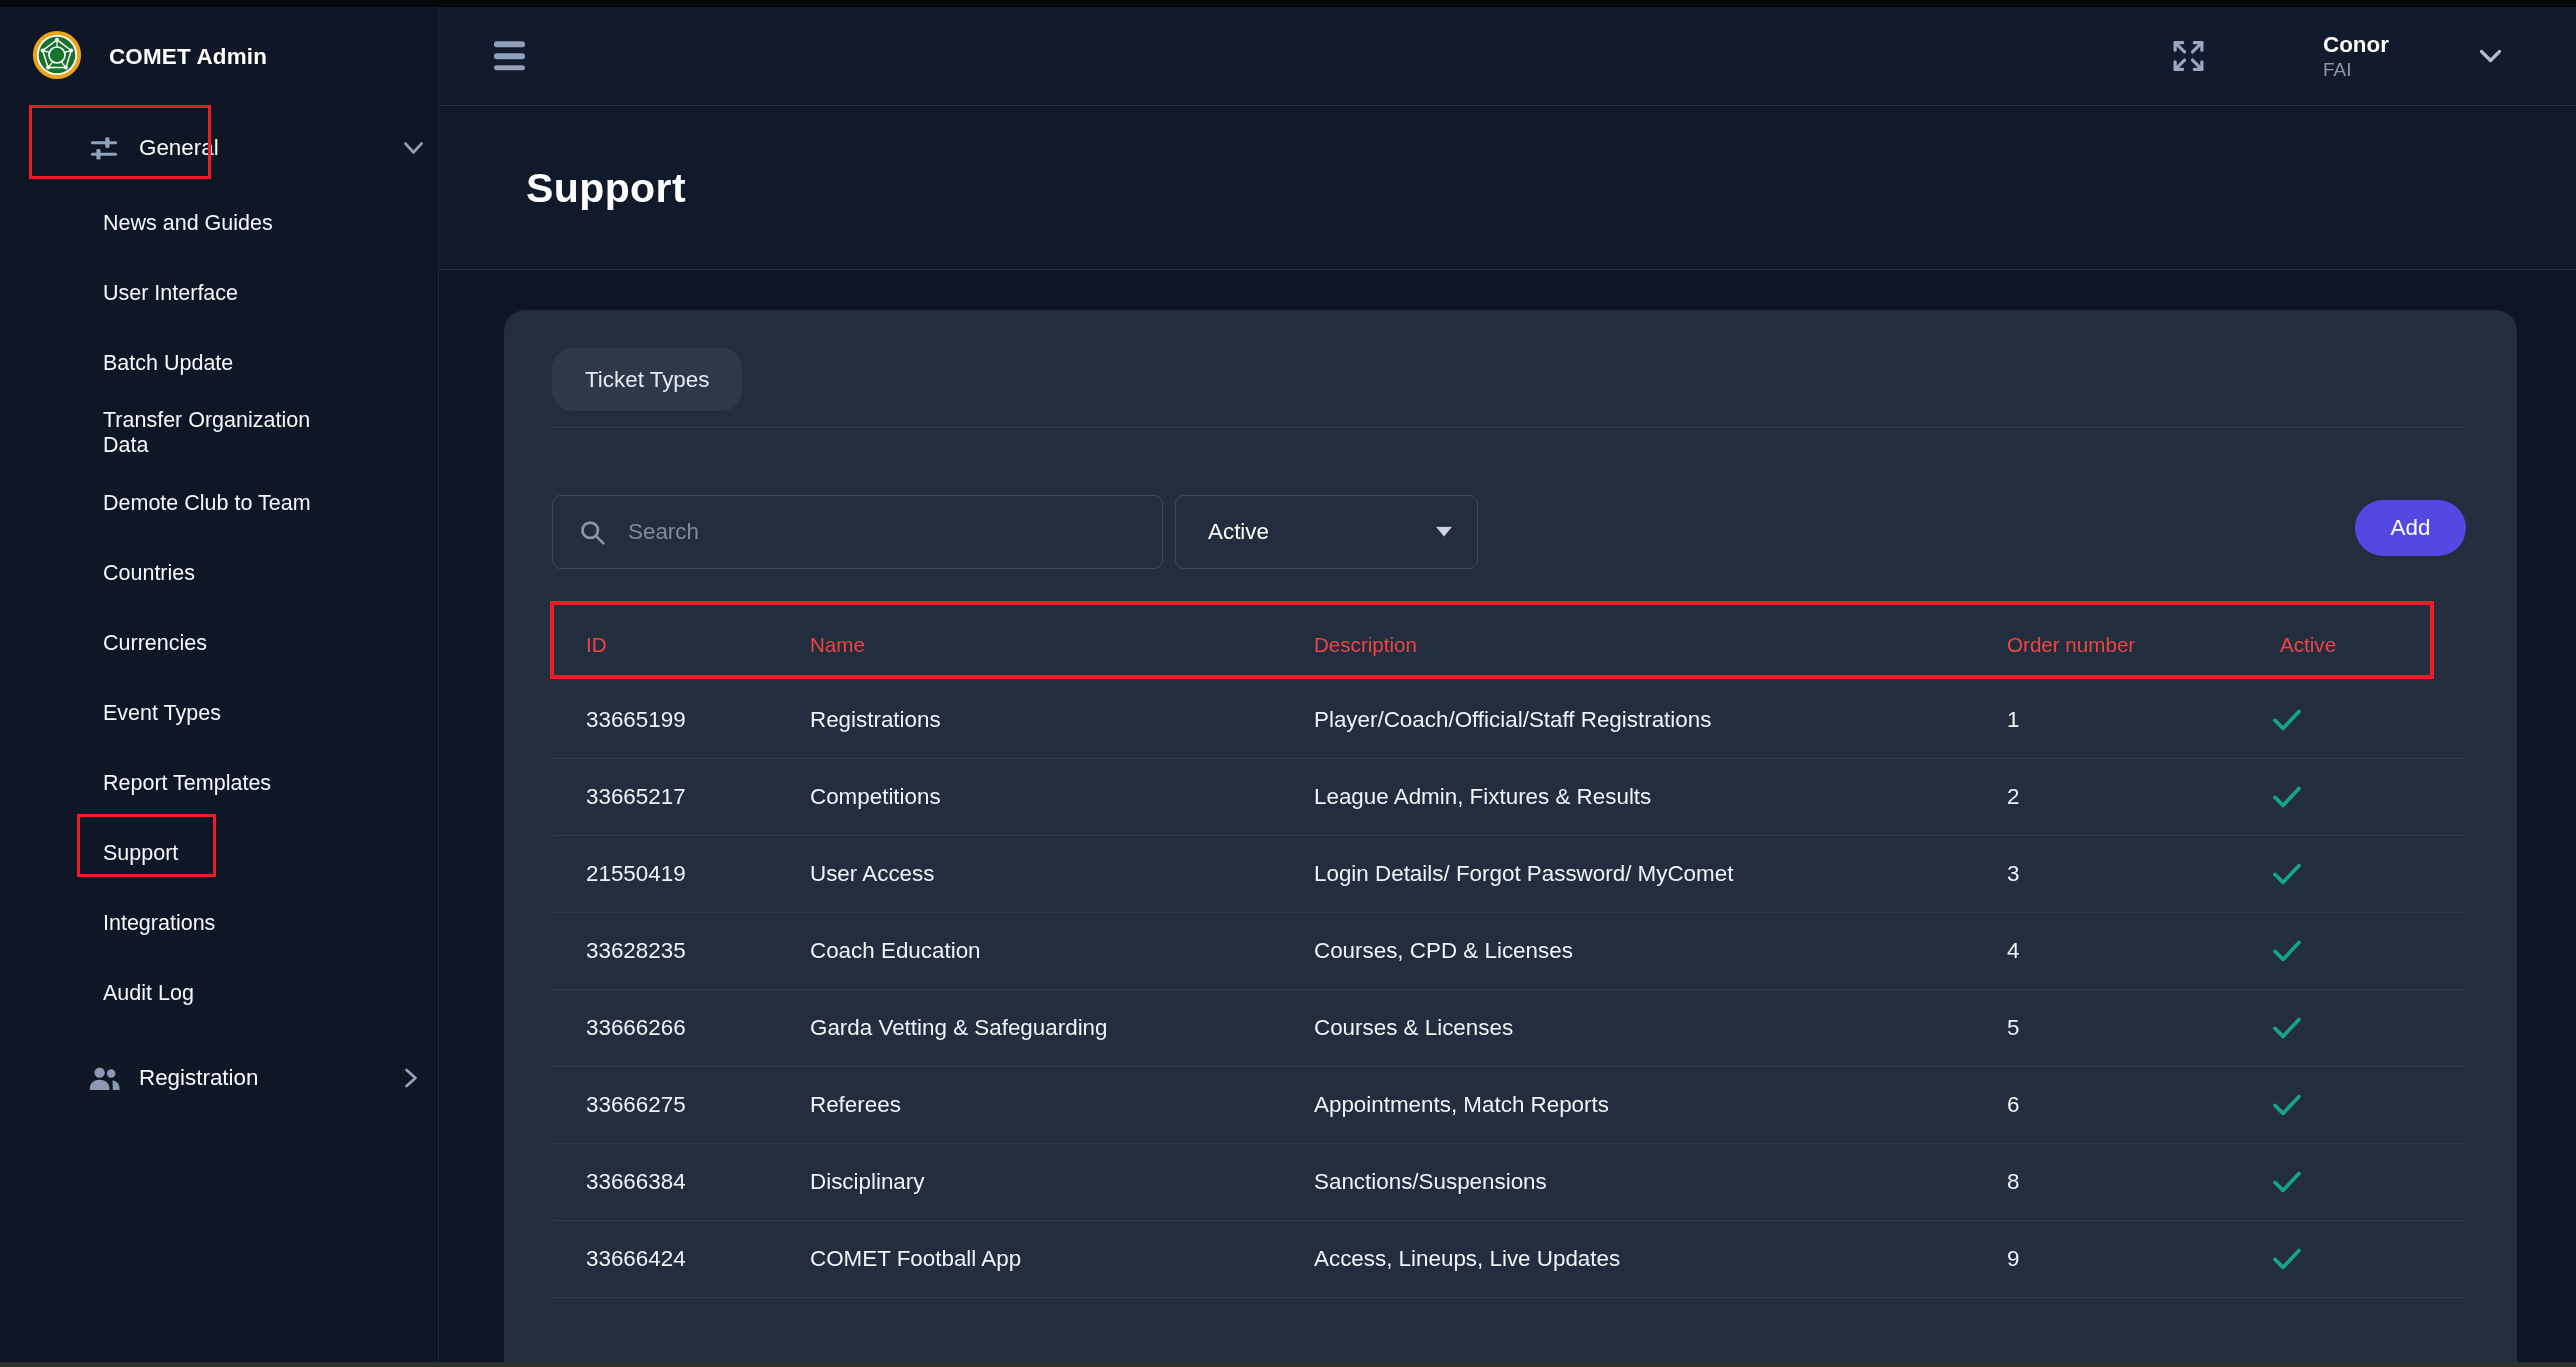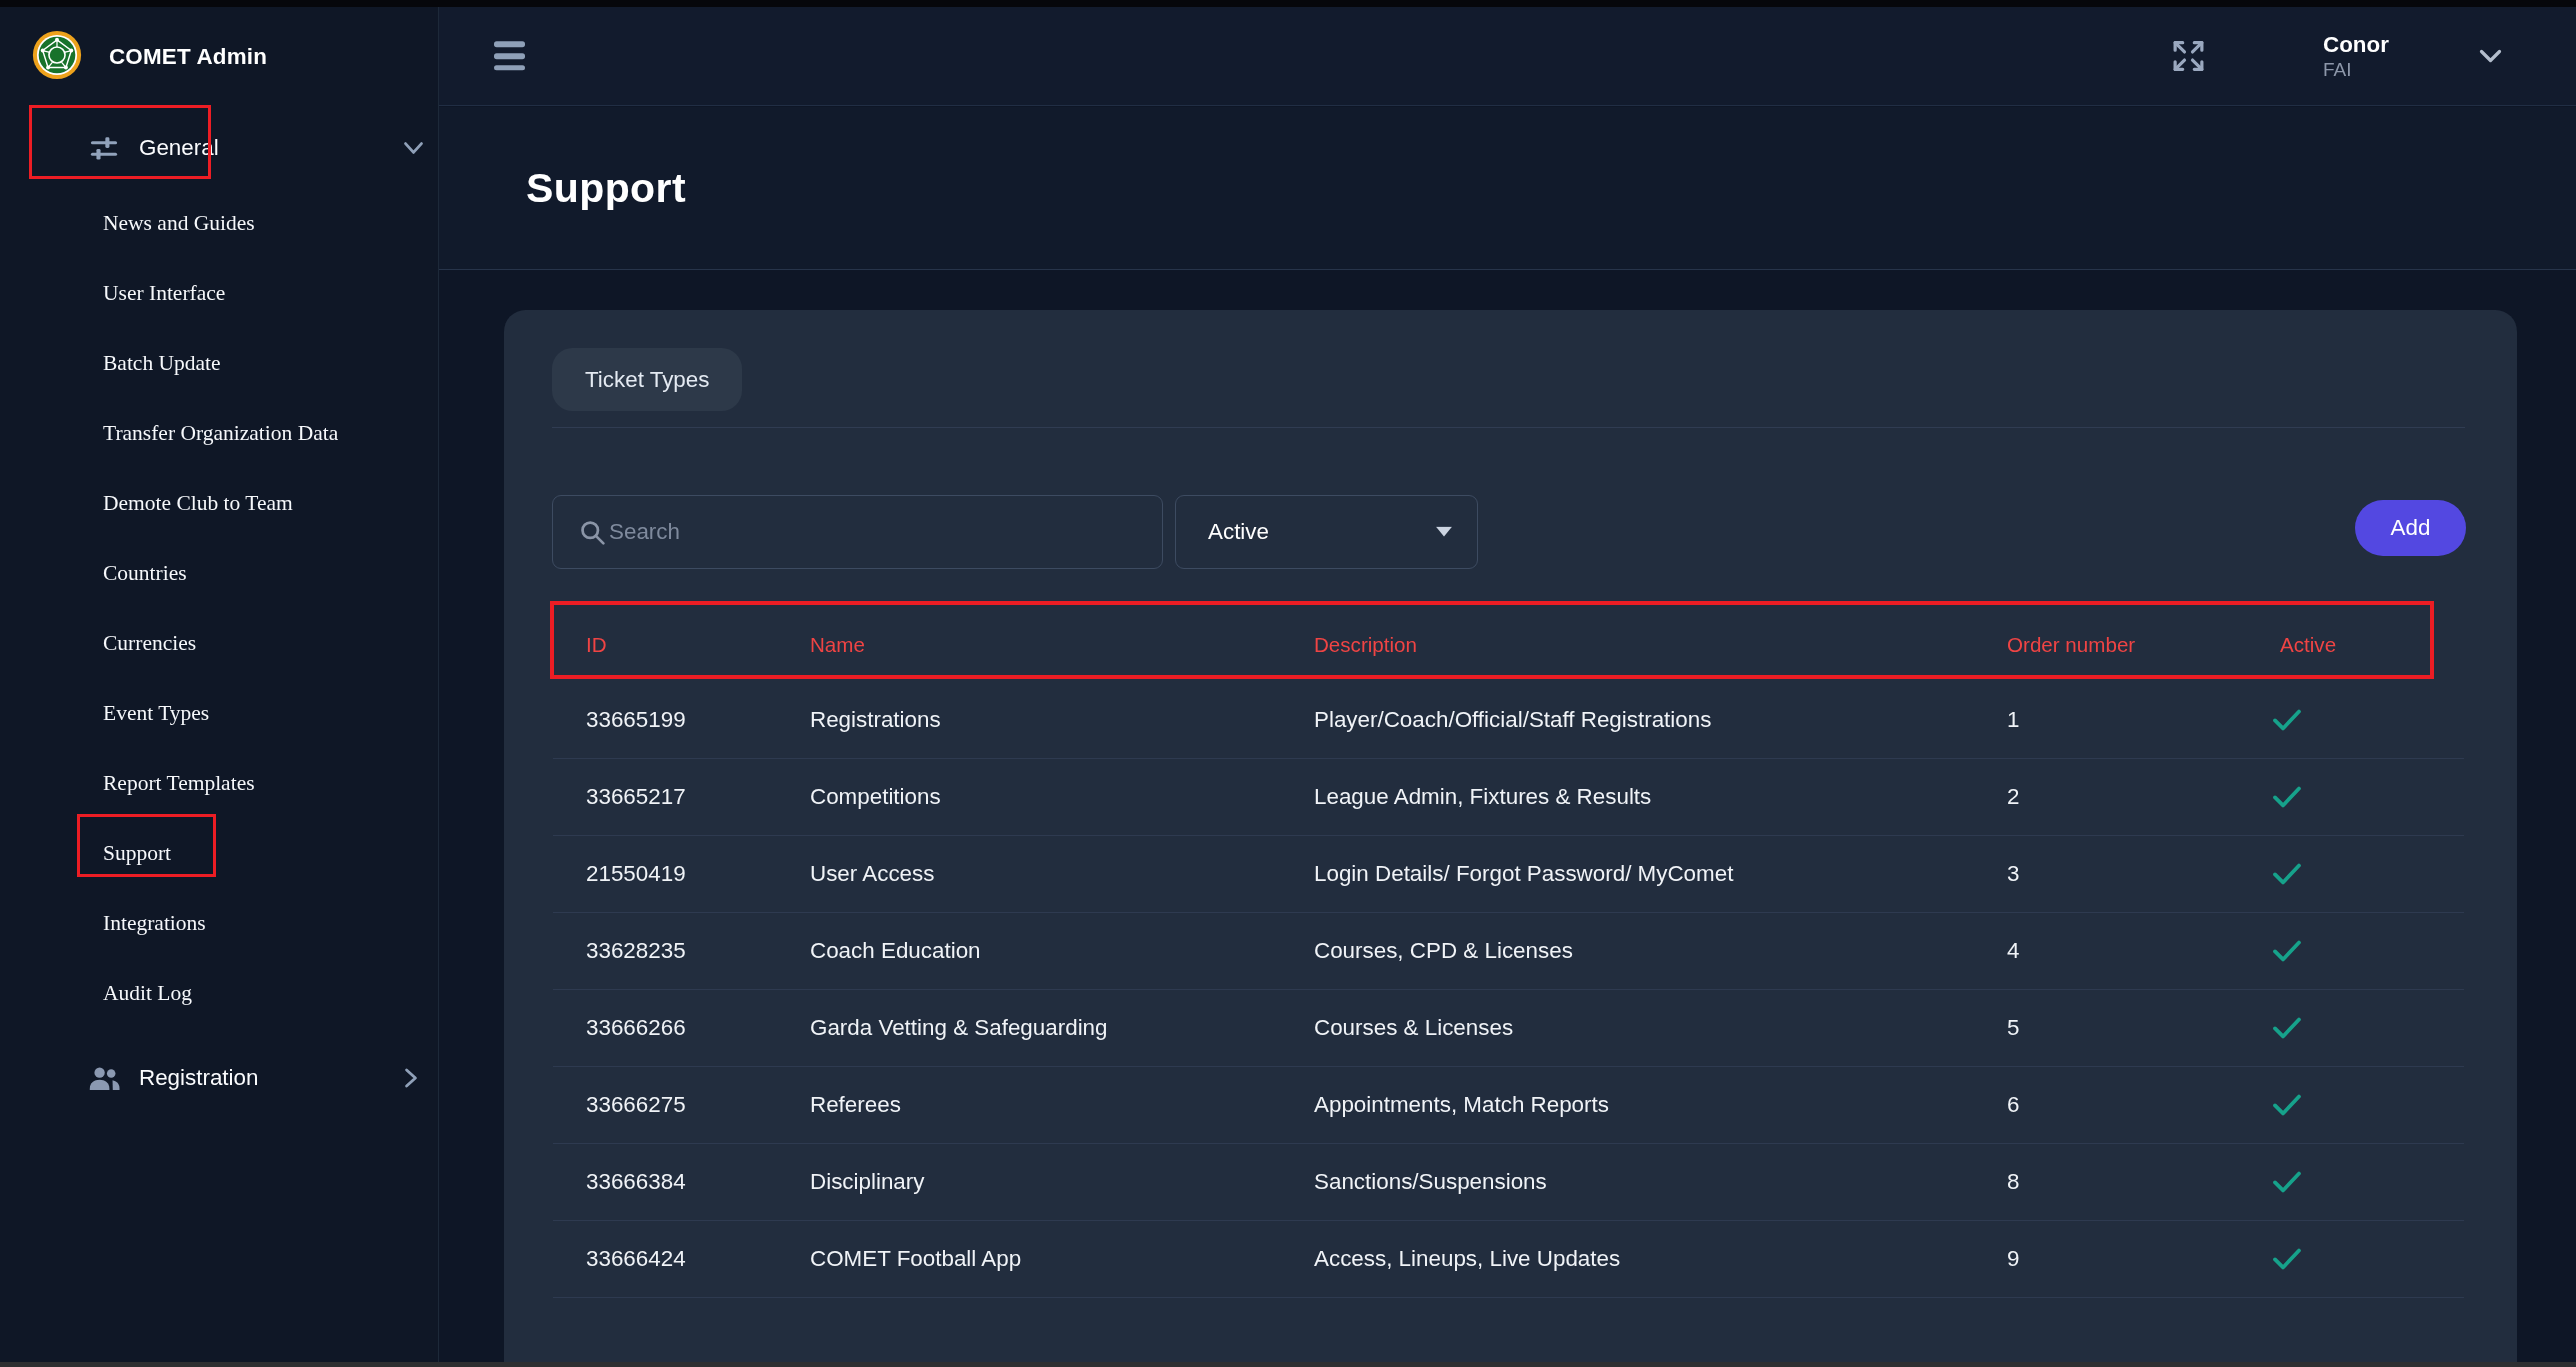--- a/index.html
+++ b/index.html
@@ -19,21 +19,21 @@
   .brand { position:absolute; left:0; top:0; width:439px; height:99px; }
   .brand-logo { position:absolute; left:32px; top:22.4px; width:50px; height:50px; }
   .brand-title { position:absolute; left:109px; top:0; height:99px; display:flex; align-items:center; font-size:22.4px; font-weight:700; letter-spacing:0.2px; color:#ffffff; }
   .nav-section { position:absolute; left:0; width:439px; height:72px; display:flex; align-items:center; cursor:pointer;margin-left:36px; }
   .nav-section .sec-icon { position:absolute; left:52px; top:50%; transform:translateY(-50%); display:flex; }
   .nav-section .sec-label { position:absolute; left:103px; font-size:22.4px; font-weight:500; color:#fbfcfe; }
   .nav-section .sec-caret { position:absolute; left:366px; top:50%; transform:translateY(-50%); display:flex; }
   #sec-general { top:105px; }
   #sec-registration { top:1035px; }
   #sec-competition { top:1110px; }
-  .subnav { position:absolute; left:0; top:181px; width:357px; list-style:none;font-family:Liberation Serif, serif; }
+  .subnav { position:absolute; left:0; top:181px; width:357px; list-style:none; }
   .subnav li { height:70px; display:flex; align-items:center; padding-left:103px; font-size:21.5px; font-weight:400; color:#f6f8fb; cursor:pointer; }
 
   
   .topbar { position:absolute; left:439px; top:7.2px; width:2137px; height:99px; background:#121b2d; border-bottom:0.9px solid #212e44; z-index:6; }
   .hamburger { position:absolute; left:55px; top:50%; transform:translateY(-50%); width:30.5px; cursor:pointer; }
   .hamburger span { display:block; width:30.5px; height:5.4px; border-radius:2.7px; background:#8fa0b8; margin:6.3px 0; }
   .fullscreen-btn { position:absolute; left:1729px; top:50%; transform:translateY(-50%); display:flex; cursor:pointer; }
   .user-block { position:absolute; left:1884px; top:50%; transform:translateY(-50%); cursor:pointer; }
   .user-name { font-size:22.4px; font-weight:600; color:#ffffff; line-height:27px; }
   .user-org { font-size:19px; font-weight:400; color:#8d97a9; line-height:23px; }
@@ -43,21 +43,21 @@
   .page-title { position:absolute; left:87px; top:50%; transform:translateY(-50%); font-size:41px; font-weight:800; letter-spacing:0.4px; color:#ffffff; }
 
   
   .content { position:absolute; left:439px; top:271px; width:2137px; height:1092px; background:#0e1626; overflow:hidden; z-index:3; }
   .card { position:absolute; left:65px; top:39px; width:2013px; height:1256px; background:#222d3e; border-radius:21.5px; }
   .chip { position:absolute; left:48px; top:38px; height:63px; padding:0 33px; display:flex; align-items:center; background:#2d3949; border-radius:20.6px; font-size:22.4px; font-weight:500; color:#e4eaf2; cursor:pointer; }
   .tabline { position:absolute; left:48px; top:117px; width:1913px; height:0.9px; background:#303c52; }
 
   .search-field { position:absolute; left:48px; top:185px; width:611px; height:74px; border:1.8px solid #3d4b61; border-radius:9px; display:flex; align-items:center; }
   .search-field .mag { display:flex; margin-left:25px; }
-  .search-field input { flex:1; margin-left:2px; margin-right:14.4px; background:transparent; border:none; outline:none; font-family:"Liberation Sans", sans-serif; font-size:22.4px; color:#f2f4f8; }
+  .search-field input { flex:1; margin-left:21px; margin-right:14.4px; background:transparent; border:none; outline:none; font-family:"Liberation Sans", sans-serif; font-size:22.4px; color:#f2f4f8; }
   .search-field input::placeholder { color:#7f8a9d; }
 
   .filter-select { position:absolute; left:671px; top:185px; width:303px; height:74px; border:1.8px solid #3d4b61; border-radius:9px; display:flex; align-items:center; cursor:pointer; }
   .filter-select .value { margin-left:32px; font-size:22.4px; font-weight:500; color:#ffffff; }
   .filter-select .caret { position:absolute; right:25px; top:50%; transform:translateY(-50%); display:flex; }
 
   .add-btn { position:absolute; left:1851px; top:190px; width:111px; height:56px; border:none; border-radius:28px; background:#5348e1; color:#ffffff; font-family:"Liberation Sans", sans-serif; font-size:22.4px; font-weight:500; cursor:pointer; }
 
   .thead { position:absolute; left:49px; top:297px; width:1911px; height:75px; }
   .thead span { position:absolute; top:50%; transform:translateY(-50%); font-size:20.6px; font-weight:500; color:#ef4444; }

